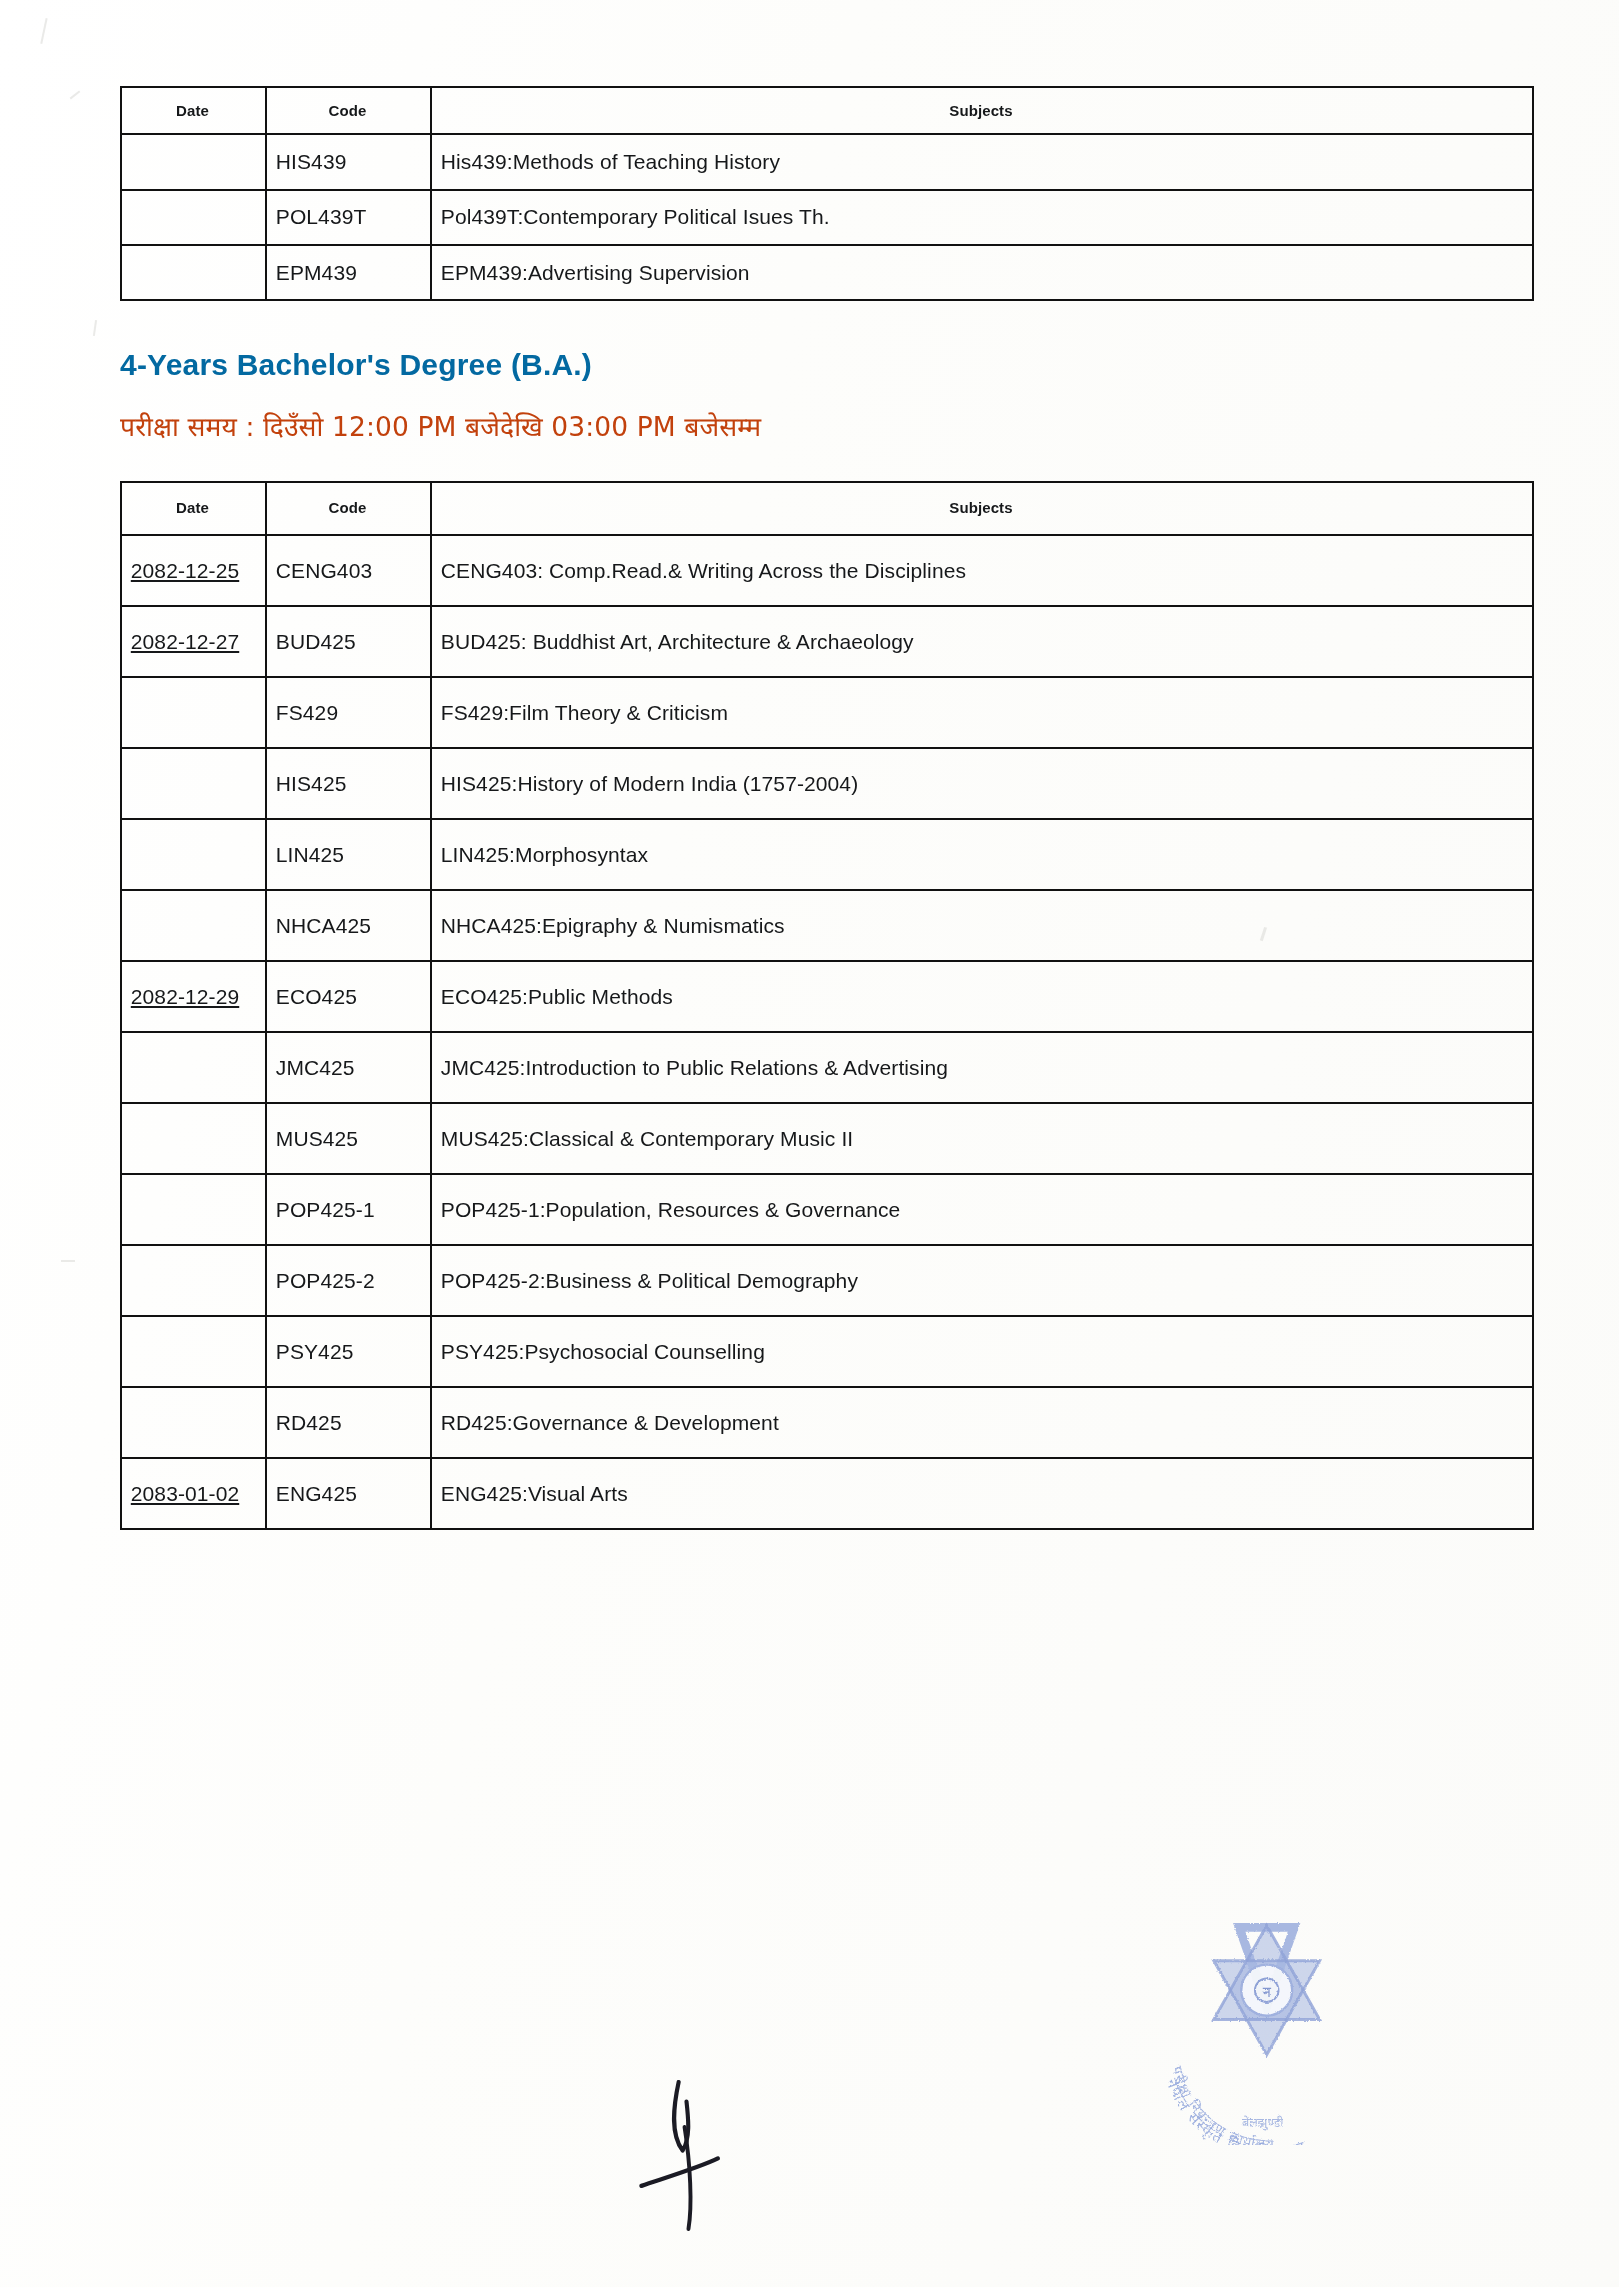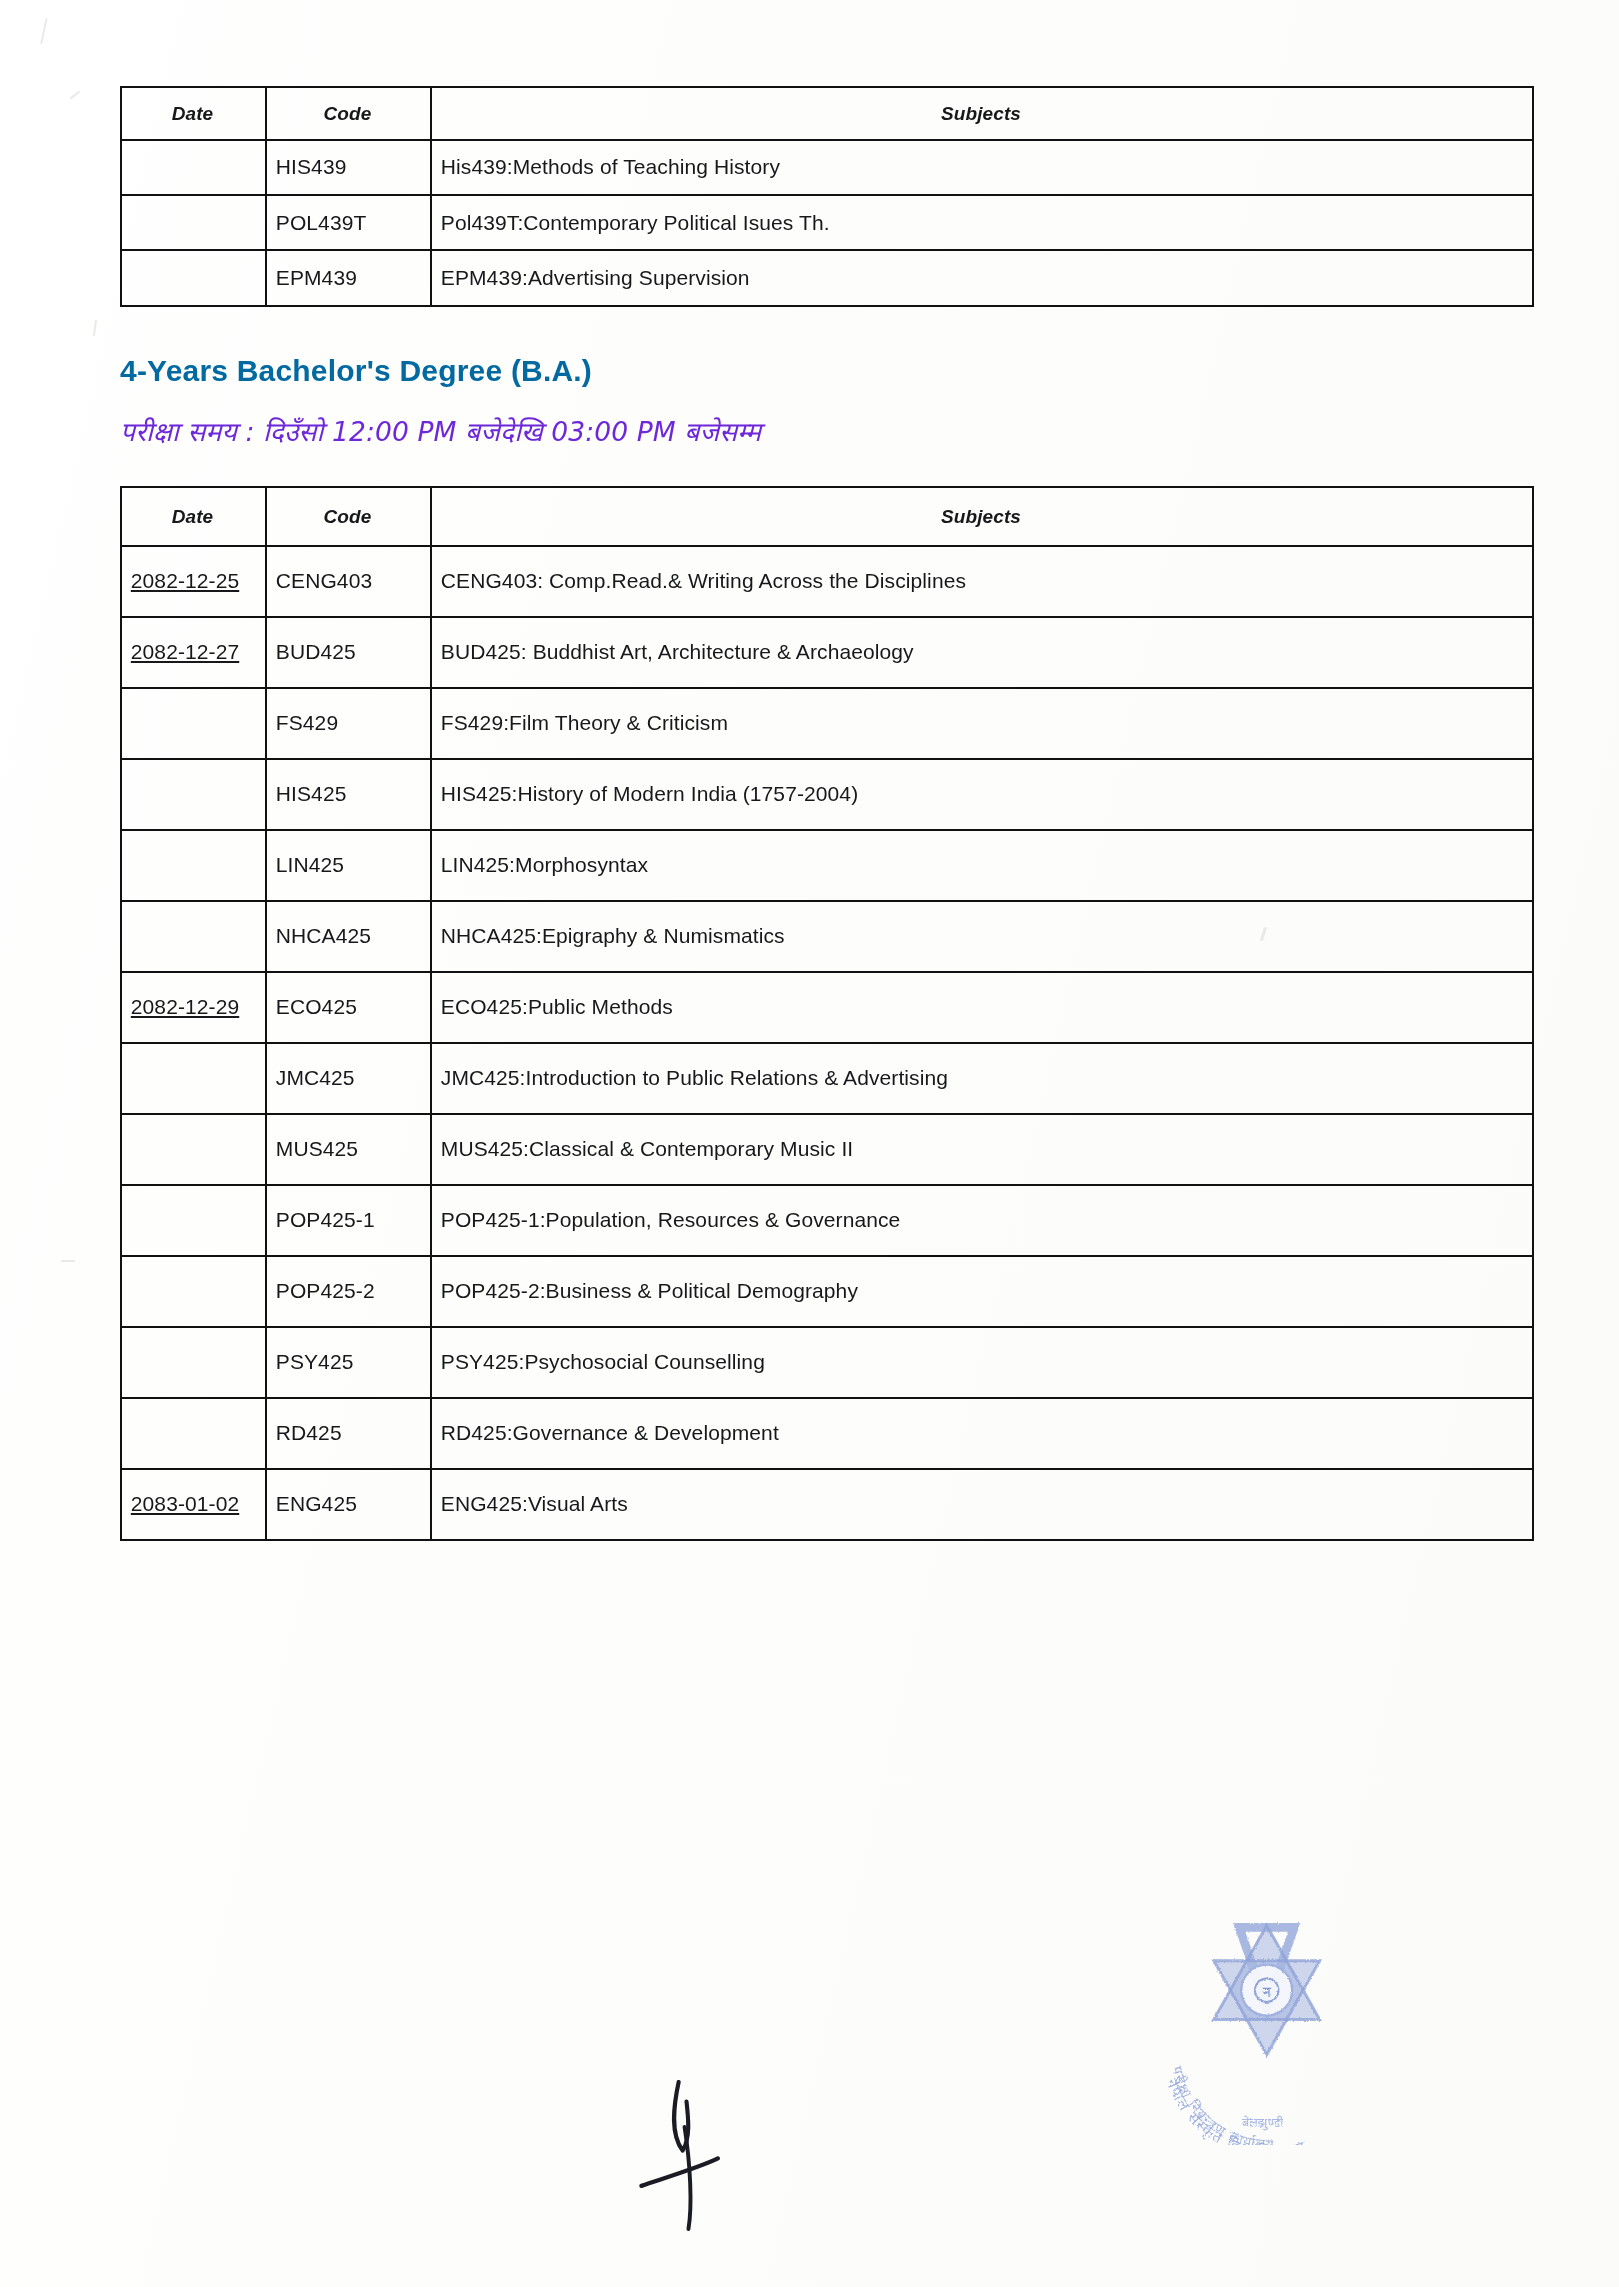--- a/index.html
+++ b/index.html
@@ -59,24 +59,23 @@
   .cell {
     padding: 11.8px 10.8px 11.8px 8.8px;
     font-size: 21px;
     line-height: 1.33;
     letter-spacing: 0.1px;
     color: #16181a;
     word-break: break-word;
   }
   .hdr .cell {
     font-weight: bold;
-    font-size: 19px;
+    font-size: 15px;
     padding-top: 10.8px;
     padding-bottom: 10.8px;
-    font-style: italic;
   }
 
   
   .tbl-top td { height: 45px; }
   .tbl-top .cell { padding-top: 12.7px; padding-bottom: 12.7px; }
 
   
   .tbl-main td { height: 69px; }
   .tbl-main .cell { padding-top: 15.7px; padding-bottom: 15.7px; }
   .tbl-main .date-cell { line-height: 1.6; text-decoration: underline; }
@@ -84,24 +83,23 @@
   .section-title {
     margin: 47px 0 0 0;
     font-size: 30px;
     font-weight: bold;
     letter-spacing: 0.2px;
     color: #0369a1;
   }
   .exam-time {
     margin: 25.5px 0 0 0;
     font-size: 26.5px;
-    color: #6d28d9;
+    color: #c2410c;
     font-family: "DejaVu Sans", "Liberation Sans", sans-serif;
     letter-spacing: 0.1px;
-    font-style: italic;
   }
   .gap-before-table { height: 37px; }
 
   
   .stamp {
     position: absolute;
     left: 1145px;
     top: 1900px;
     width: 265px;
     height: 245px;

